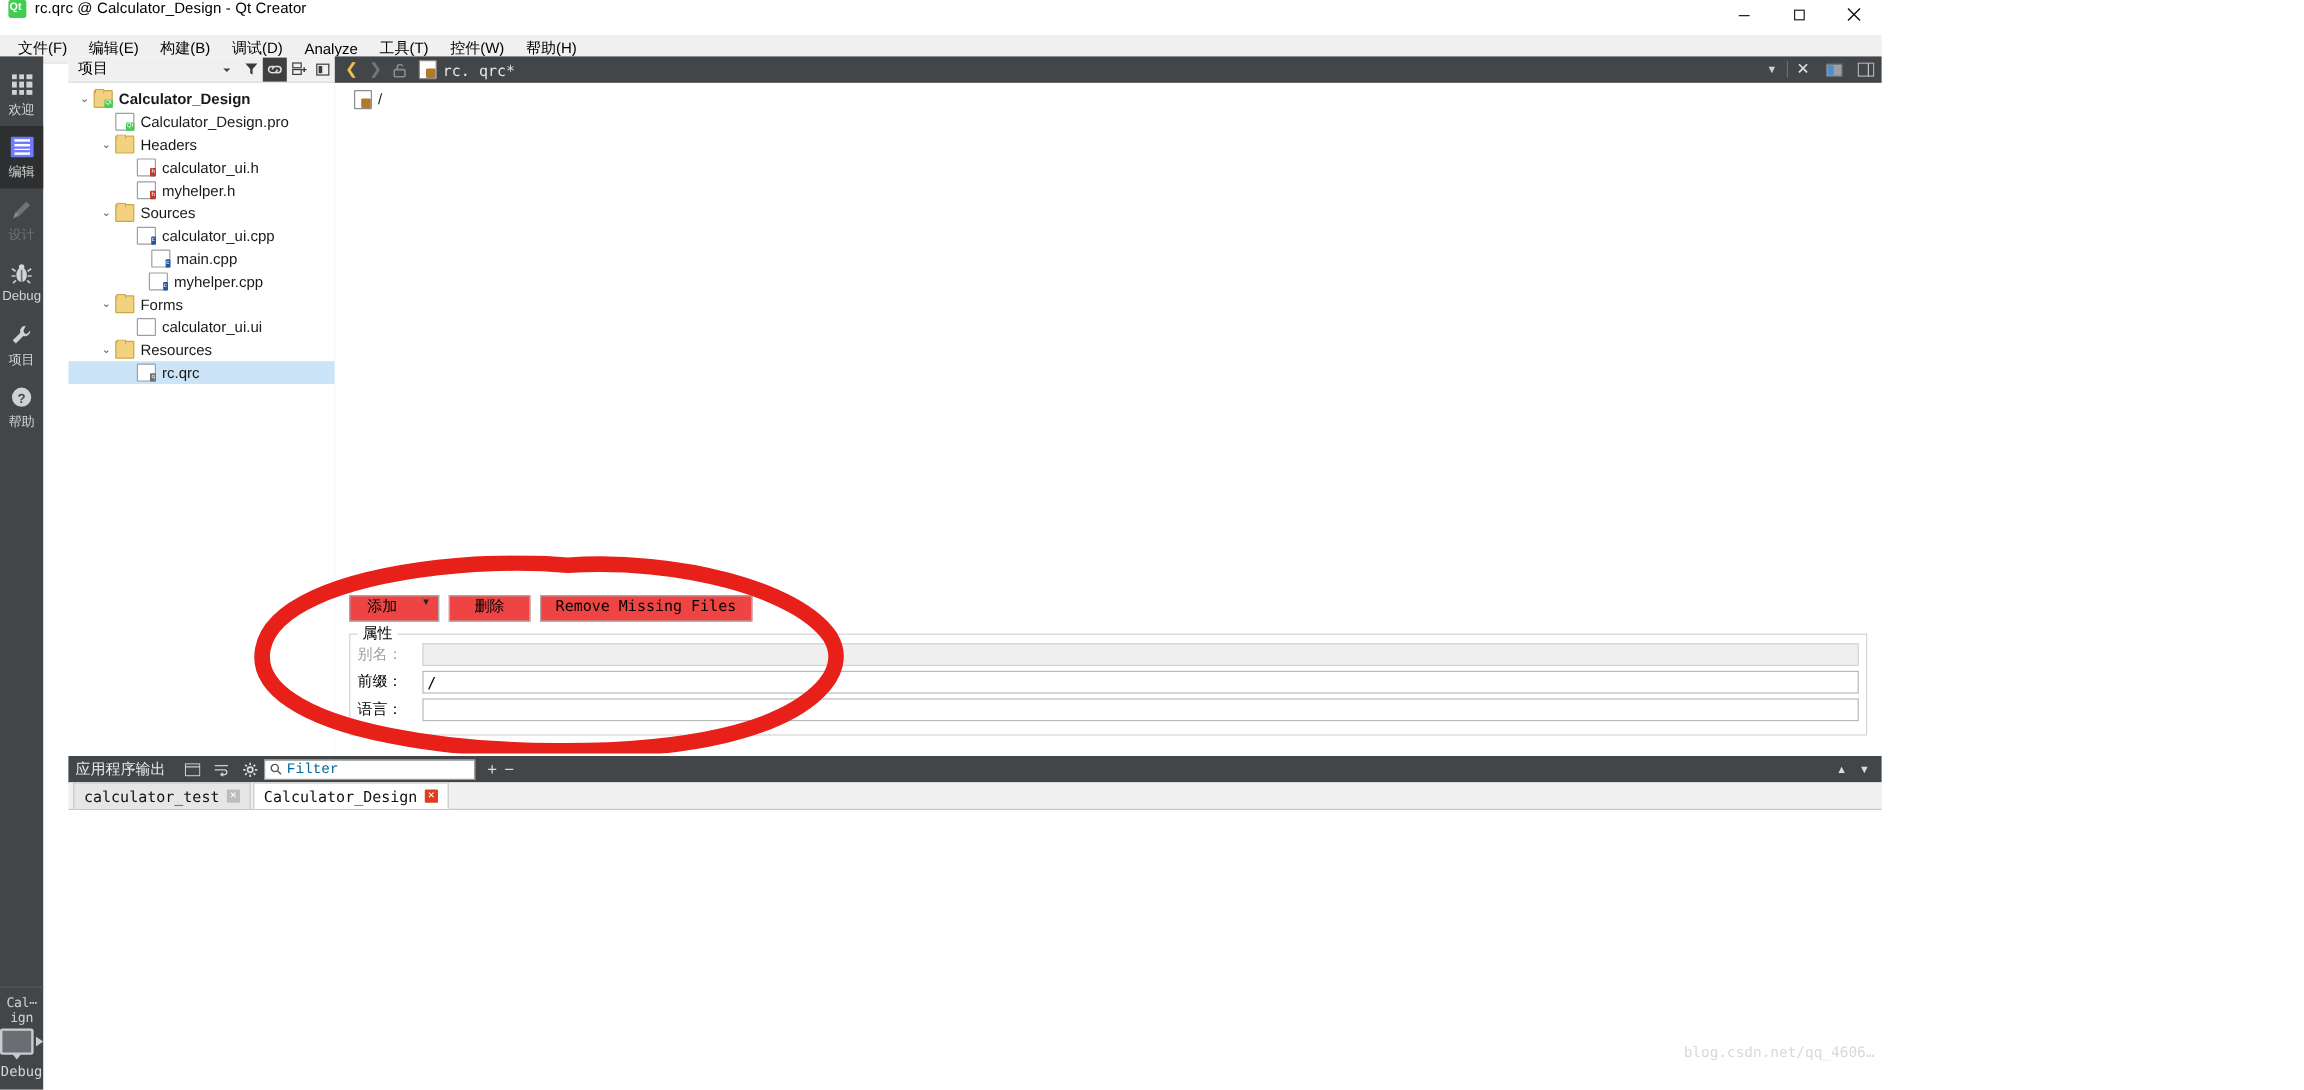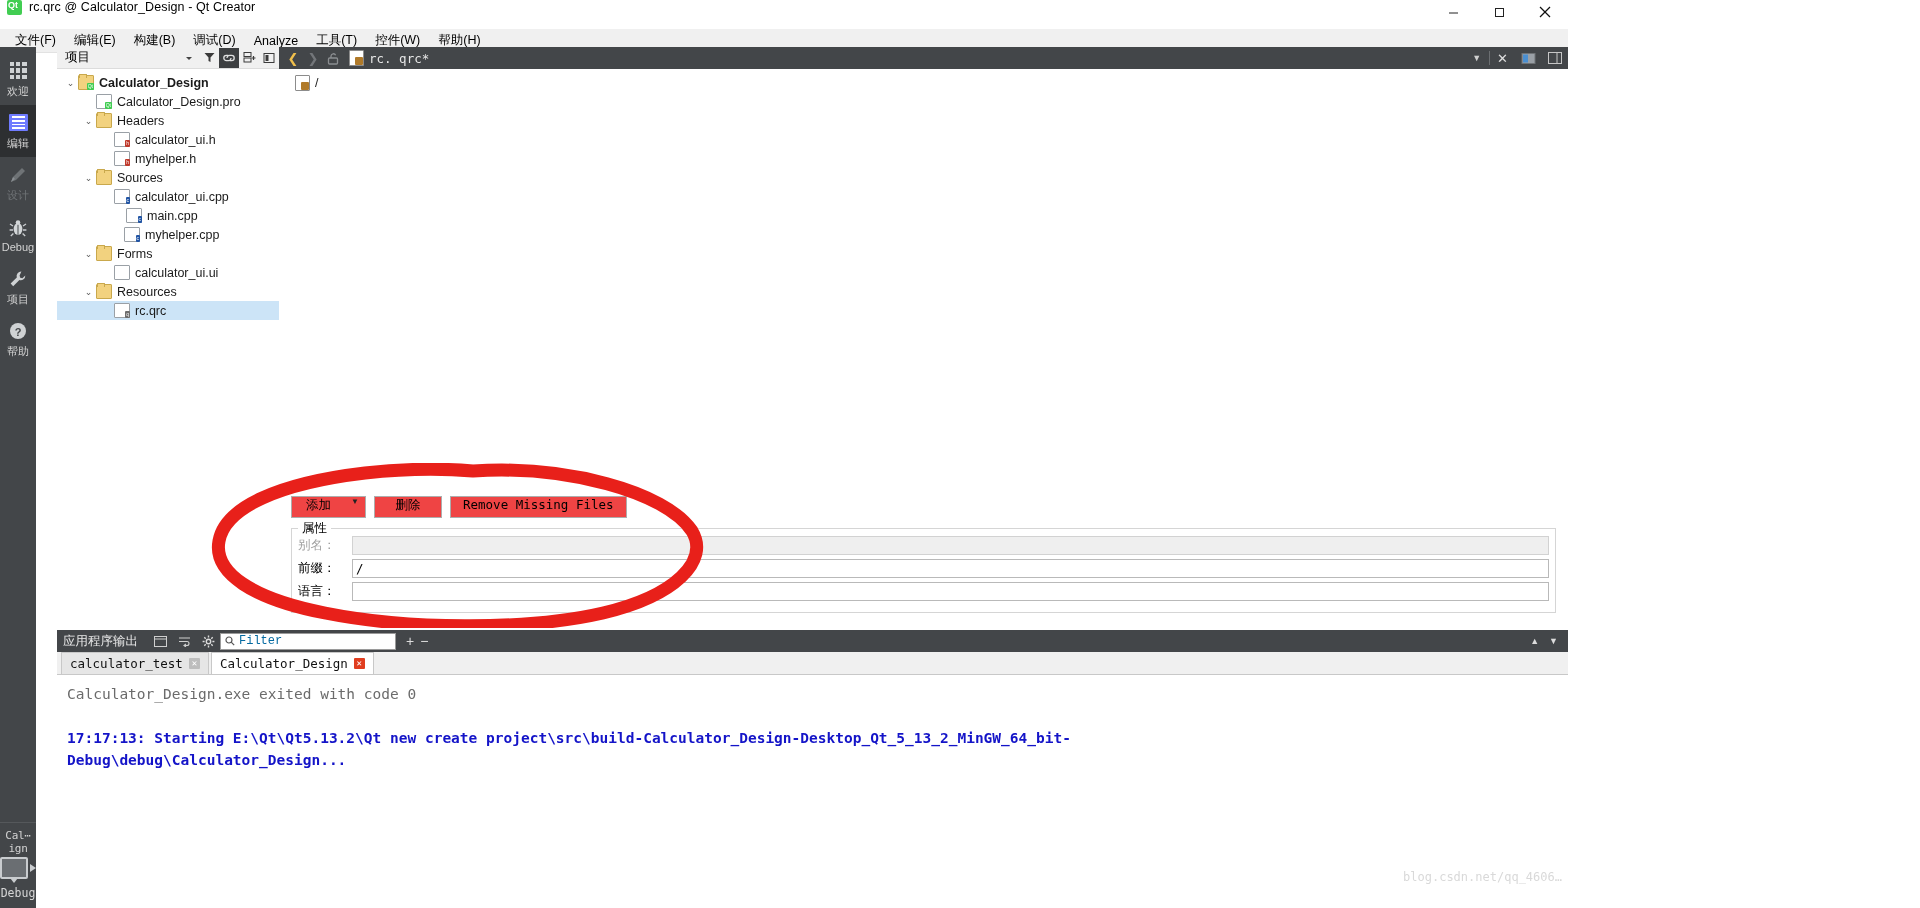--- a/index.html
+++ b/index.html
@@ -513,21 +513,20 @@
         <div class="otab">
           <span>calculator_test</span>
           <span class="xbox">✕</span>
         </div>
         <div class="otab active">
           <span>Calculator_Design</span>
           <span class="xbox red">✕</span>
         </div>
       </div>
 
-    <div class="console" id="console"><div class="c-grey">Calculator_Design.exe exited with code 0</div><div class="c-grey">&nbsp;</div><div class="c-blue">17:17:13: Starting E:\Qt\Qt5.13.2\Qt new create project\src\build-Calculator_Design-Desktop_Qt_5_13_2_MinGW_64_bit-</div><div class="c-blue">Debug\debug\Calculator_Design...</div></div>
   </div>
 
   <svg class="annot" viewBox="0 0 500 165">
     <path d="M268 8 C 360 2, 460 28, 487 68 C 505 98, 470 133, 398 150 C 320 168, 200 166, 120 150 C 48 136, 8 110, 14 78 C 20 44, 75 20, 160 10 C 196 6, 234 5, 268 8 Z" fill="none" stroke="#e8201a" stroke-width="13" stroke-linecap="round"></path>
   </svg>
 
   <div class="watermark">blog.csdn.net/qq_4606…</div>
 </div>
 
 </body></html>

